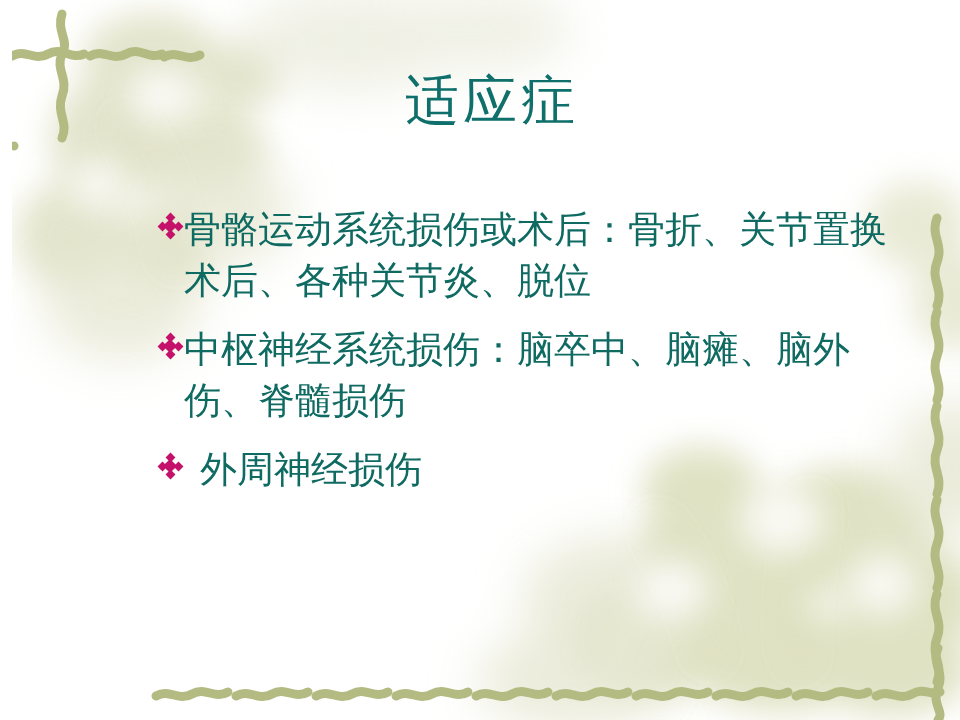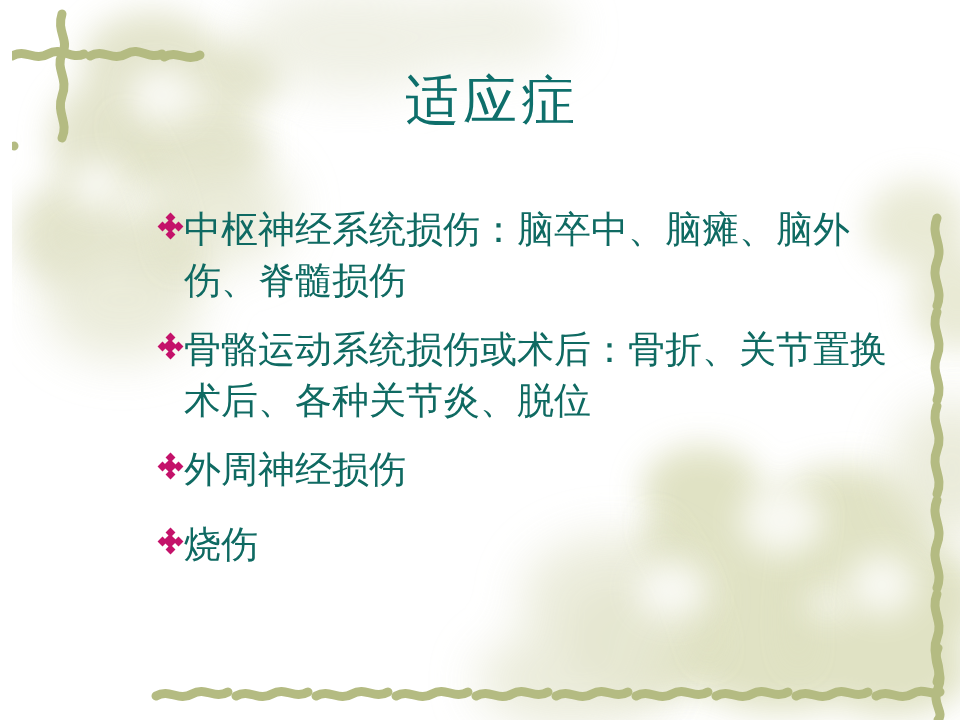--- a/index.html
+++ b/index.html
@@ -85,21 +85,21 @@
   .bullet-marker i.e  { left: 17px; top: 19px; }
 
   .bullet-text {
     flex: 1 1 auto;
     font-family: "DejaVu Serif", "Liberation Serif", serif;
     font-size: 37px;
     line-height: 51px;
     color: #0f6a62;
     letter-spacing: 0px;
   }
-  .bullet-row.loose { margin-bottom: 24px; }
+  .bullet-row.loose { margin-bottom: 24px; gap: 16px; }
 </style>
 </head>
 <body>
 
 <div id="slide">
 
   <div class="bg-layer">
     <svg width="960" height="720" viewBox="0 0 960 720" style="position:absolute;inset:0;">
       <defs>
         <filter id="soft" x="-40%" y="-40%" width="180%" height="180%">
@@ -212,51 +212,41 @@
   <div id="body">
 
     <div class="bullet-row">
       <span class="bullet-marker">
         <i class="c"></i>
           <i class="n"></i>
           <i class="s"></i>
           <i class="w"></i>
           <i class="e"></i>
       </span>
-      <span class="bullet-text">中枢神经系统损伤：脑卒中、脑瘫、脑外伤、脊髓损伤</span>
+      <span class="bullet-text">骨骼运动系统损伤或术后：骨折、关节置换术后、各种关节炎、脱位</span>
     </div>
 
     <div class="bullet-row">
       <span class="bullet-marker">
         <i class="c"></i>
           <i class="n"></i>
           <i class="s"></i>
           <i class="w"></i>
           <i class="e"></i>
       </span>
-      <span class="bullet-text">骨骼运动系统损伤或术后：骨折、关节置换术后、各种关节炎、脱位</span>
+      <span class="bullet-text">中枢神经系统损伤：脑卒中、脑瘫、脑外伤、脊髓损伤</span>
     </div>
 
     <div class="bullet-row loose">
       <span class="bullet-marker">
         <i class="c"></i>
           <i class="n"></i>
           <i class="s"></i>
           <i class="w"></i>
           <i class="e"></i>
       </span>
       <span class="bullet-text">外周神经损伤</span>
     </div>
 
-    <div class="bullet-row loose">
-      <span class="bullet-marker">
-        <i class="c"></i>
-          <i class="n"></i>
-          <i class="s"></i>
-          <i class="w"></i>
-          <i class="e"></i>
-      </span>
-      <span class="bullet-text">烧伤</span>
-    </div>
 
 
   </div>
 </div>
 
 </body></html>

